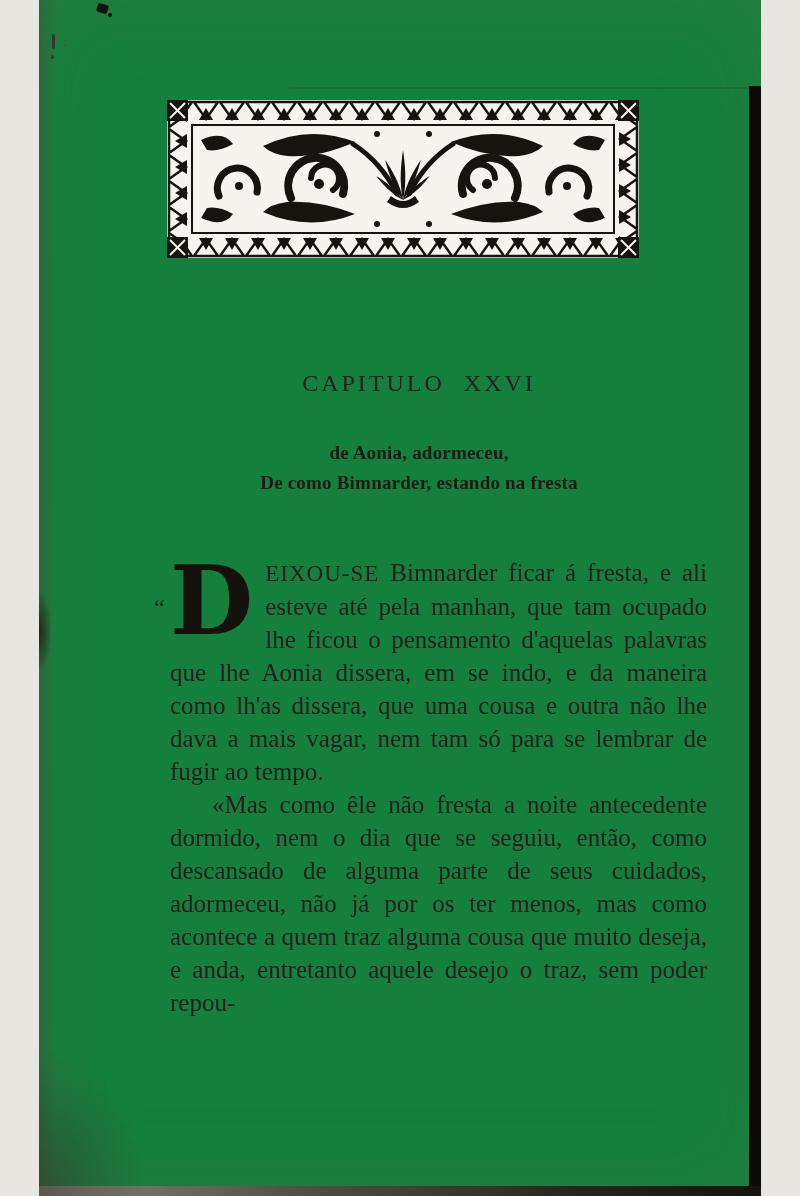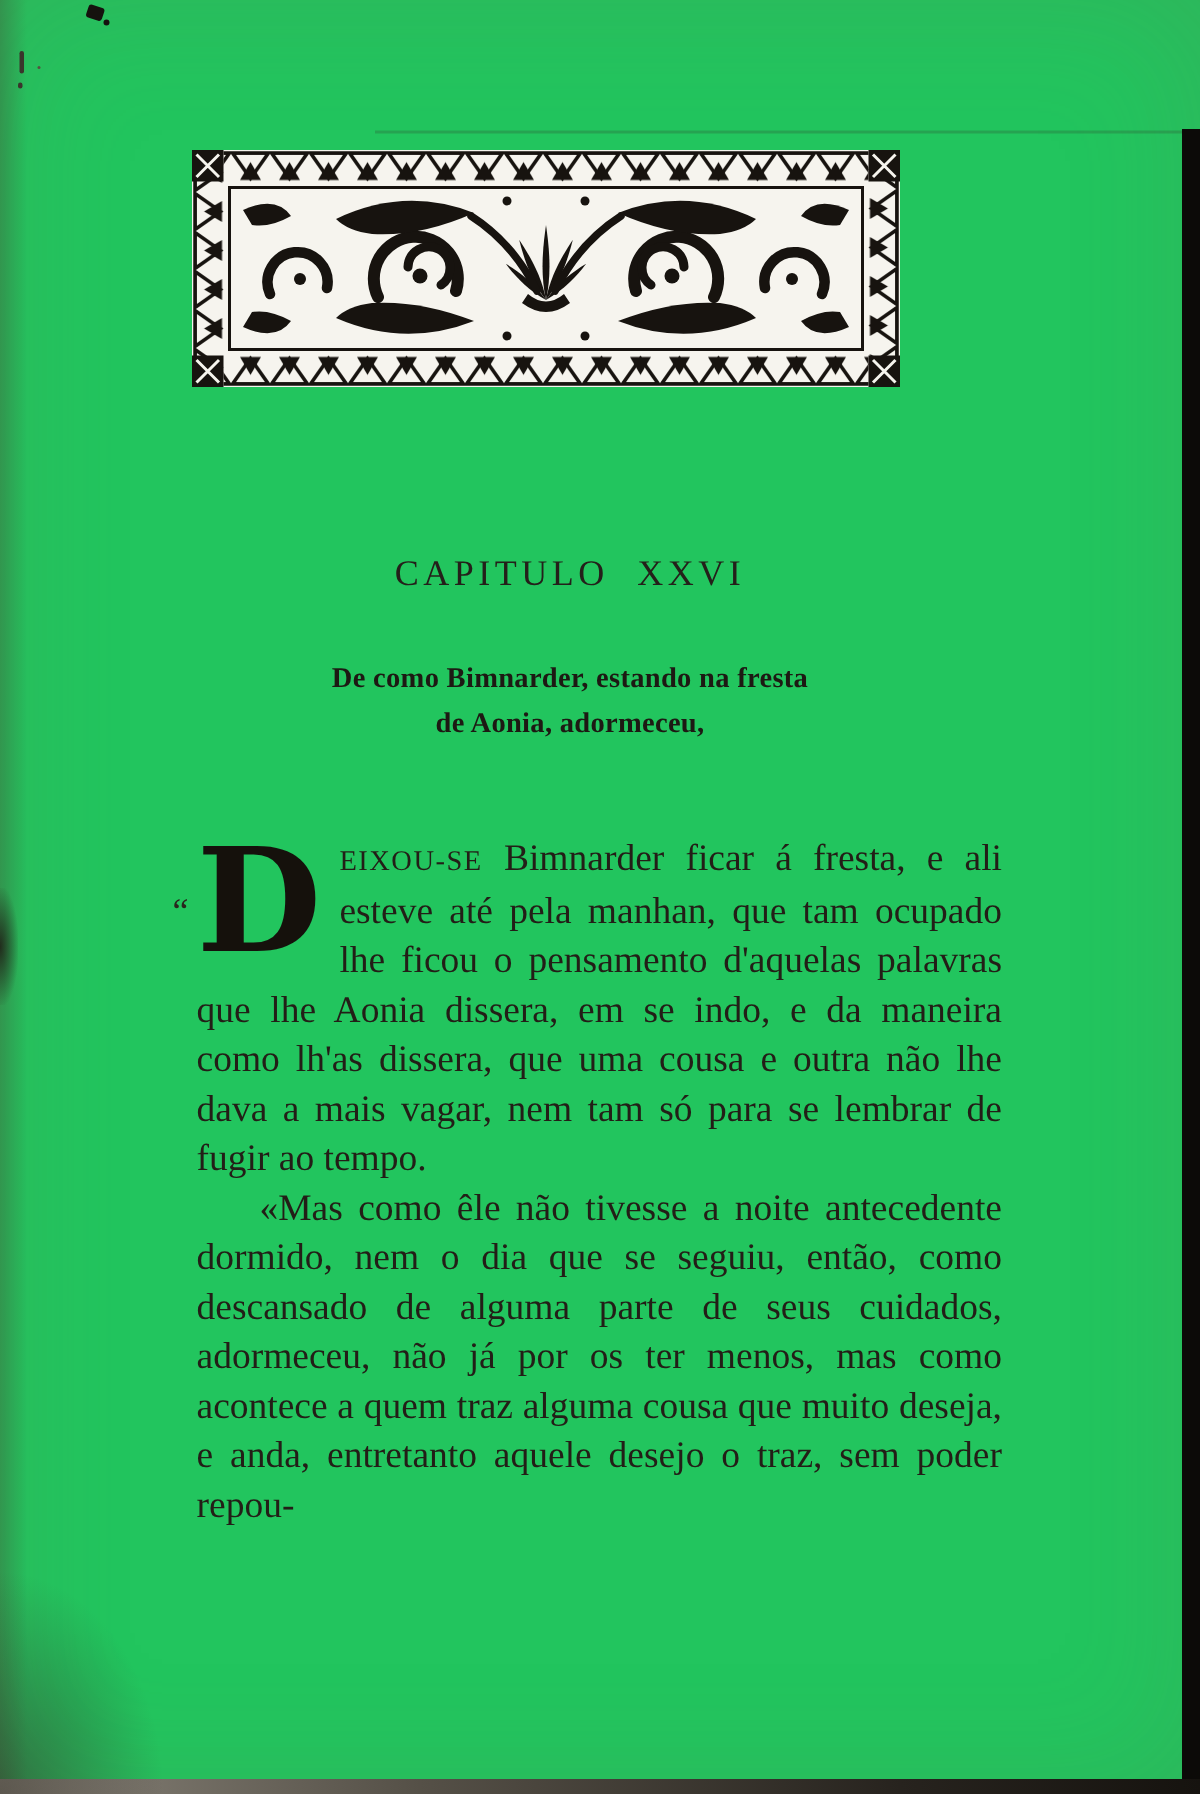--- a/index.html
+++ b/index.html
@@ -2,23 +2,23 @@
 <html><head>
 <meta charset="utf-8">
 <style>
   html,body { margin:0; padding:0; }
   body {
     font-family: "Liberation Serif", "DejaVu Serif", serif;
     background:#e8e6e0;
   }
   .page {
     position:relative;
-    width:800px; height:1196px;
+    width:722px; height:1196px;
     margin:0 auto;
-    background:#22c55e;
+    background:#15803d;
     overflow:hidden;
     box-shadow: inset 0 0 90px rgba(115,105,85,.18);
     color:#211c16;
   }
 
   
   .edge-right {
     position:absolute; right:0; top:86px; bottom:0; width:12px;
     background:#0c0a08;
   }
@@ -76,21 +76,21 @@
   }
   .body-text p { margin:0; position:relative; }
   .dropcap {
     float:left;
     font-family:"DejaVu Serif", serif;
     font-weight:bold;
     font-size:96px; line-height:82px;
     padding:4px 12px 0 0;
     color:#15110c;
   }
-  .lead-caps { font-size:19px; letter-spacing:1px;font-family:Liberation Serif, serif; }
+  .lead-caps { font-size:23px; letter-spacing:1px;font-family:Liberation Serif, serif; }
   .margin-quote {
     position:absolute; left:-16px; top:36px;
     font-size:24px; color:#2a251d;
   }
   .para-2 { text-indent:42px; margin-top:0; }
 </style>
 </head>
 <body>
 
 <div class="page">
@@ -182,26 +182,26 @@
           <circle cx="262" cy="34" r="3"></circle>
         <circle cx="210" cy="124" r="3"></circle>
           <circle cx="262" cy="124" r="3"></circle>
       </g>
     </svg>
   </div>
 
   <div class="chapter-title">CAPITULO XXVI</div>
 
   <div class="subtitle">
+    <div>de Aonia, adormeceu,</div>
     <div>De como Bimnarder, estando na fresta</div>
-    <div>de Aonia, adormeceu,</div>
   </div>
 
   <div class="body-text">
     <p>
       <span class="margin-quote">“</span><span class="dropcap">D</span><span class="lead-caps">EIXOU-SE</span><span> Bimnarder ficar á fresta, e ali esteve até pela manhan, que tam ocupado lhe ficou o pensamento d'aquelas palavras que lhe Aonia dissera, em se indo, e da maneira como lh'as dissera, que uma cousa e outra não lhe dava a mais vagar, nem tam só para se lembrar de fugir ao tempo.</span>
     </p>
     <p class="para-2">
-      <span>«Mas como êle não tivesse a noite antecedente dormido, nem o dia que se seguiu, então, como descansado de alguma parte de seus cuidados, adormeceu, não já por os ter menos, mas como acontece a quem traz alguma cousa que muito deseja, e anda, entretanto aquele desejo o traz, sem poder repou-</span>
+      <span>«Mas como êle não fresta a noite antecedente dormido, nem o dia que se seguiu, então, como descansado de alguma parte de seus cuidados, adormeceu, não já por os ter menos, mas como acontece a quem traz alguma cousa que muito deseja, e anda, entretanto aquele desejo o traz, sem poder repou-</span>
     </p>
   </div>
 
 </div>
 
 </body></html>

